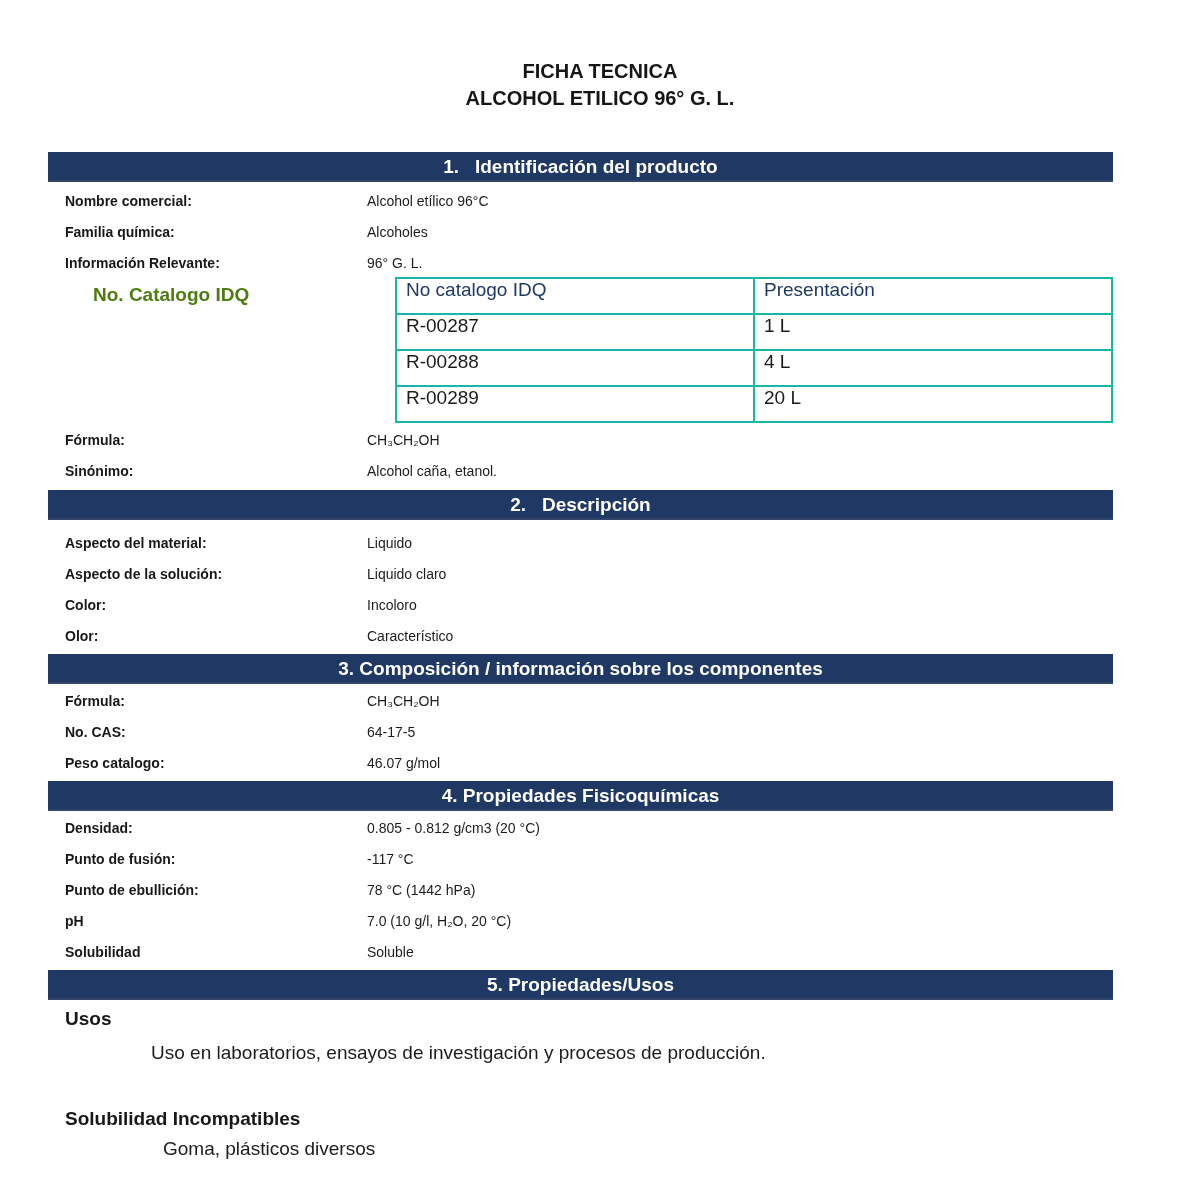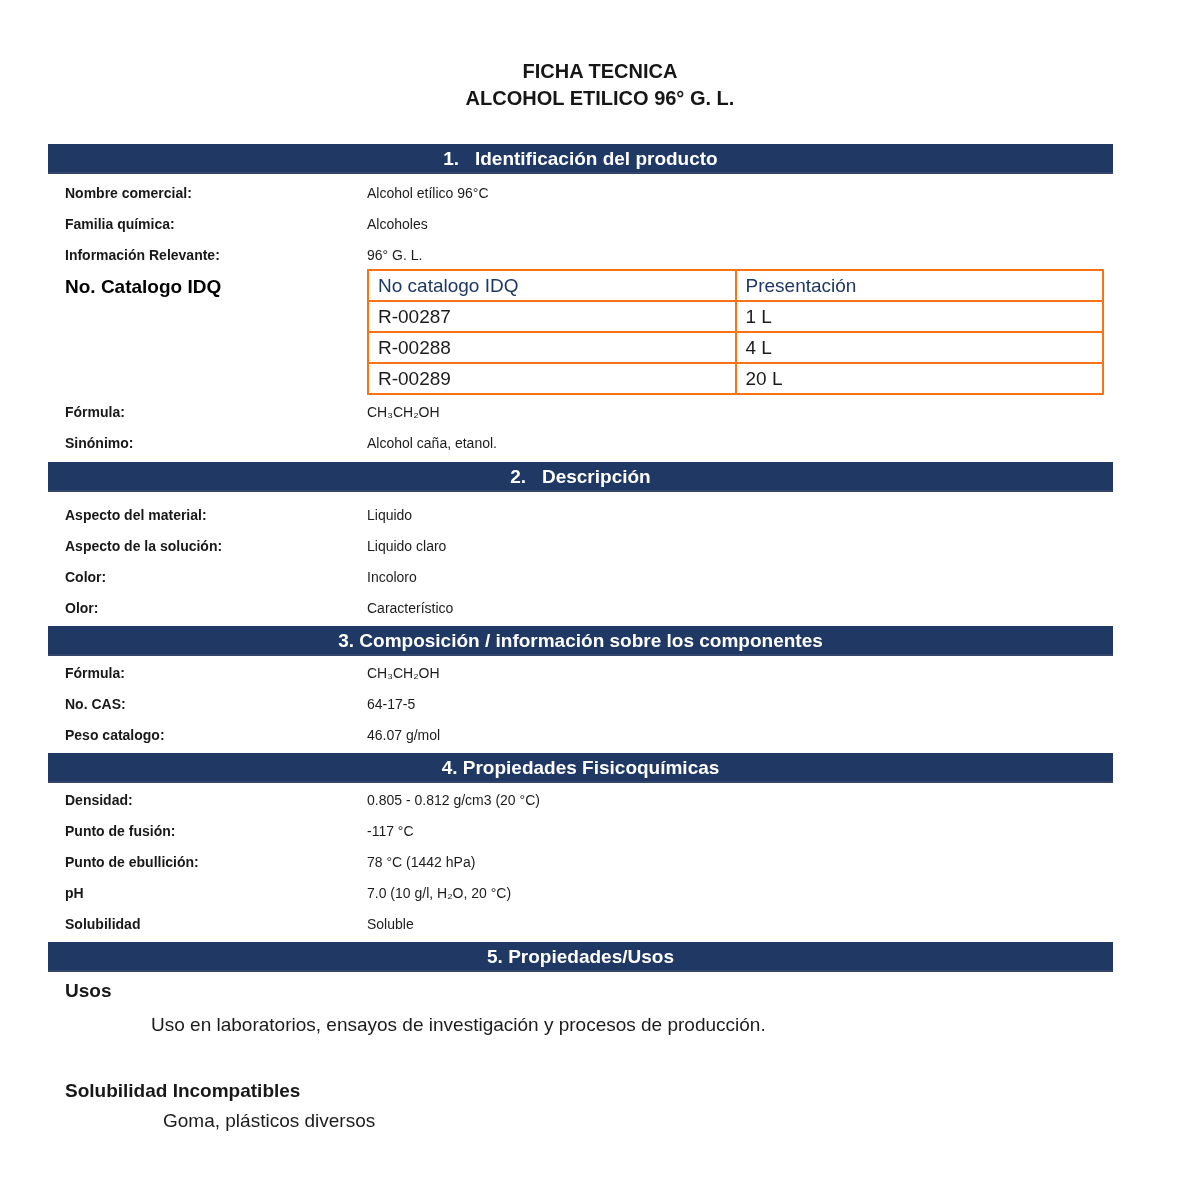--- a/index.html
+++ b/index.html
@@ -9,56 +9,56 @@
     font-family:"Liberation Sans", sans-serif;
     color:#1c1c1c;
     position:relative;
     overflow:hidden;
   }
   .page { position:relative; width:1200px; height:1200px; }
 
   .titles { padding-top:58px; text-align:center; }
   .title-line { font-size:20px; font-weight:bold; line-height:27px; color:#161616; }
 
-  .content { position:absolute; left:48px; top:144px; width:1065px; }
+  .content { position:absolute; left:48px; top:152px; width:1065px; }
 
   .bar {
     background:#1F3864;
     color:#ffffff;
     font-weight:bold;
     font-size:19px;
     height:30px;
     line-height:30px;
     text-align:center;
     white-space:pre-wrap;
     border-bottom:2px solid #33456b;
   }
 
   .rows { margin-top:4px; }
   .row { display:flex; height:31px; line-height:31px; font-size:14px; padding-left:17px; }
   .row .lbl { font-weight:bold; width:302px; flex-shrink:0; color:#181818; }
   .row .val { color:#1c1c1c; }
   .val-accent { color:#1F3864; }
 
   .catalog-row { display:flex; padding-left:17px; align-items:flex-start; }
-  .catalog-row .lbl { font-weight:bold; width:302px; flex-shrink:0; font-size:19px; line-height:31px; color:#000000; }
+  .catalog-row .lbl { font-weight:bold; width:302px; flex-shrink:0; font-size:19px; line-height:31px; color:#4d7c0f;margin-left:28px; }
 
   table.catalog {
     border-collapse:collapse;
     width:737px;
     table-layout:fixed;
     margin-top:-2px;
   }
   table.catalog td, table.catalog th {
-    border:2px solid #f97316;
+    border:2px solid #14b8a6;
     height:31px;
     font-size:19px;
     font-weight:normal;
     text-align:left;
-    padding:0 0 0 9px;
+    padding:0 0 12px 9px;
     vertical-align:middle;
   }
   table.catalog th { color:#1F3864; }
 
   .gap2 { height:2px; } .gap3 { height:3px; }
 
   .s5-heading { font-weight:bold; font-size:19px; line-height:26px; padding-left:17px; margin-top:6px; color:#181818; }
   .s5-text1 { font-size:19px; line-height:26px; padding-left:103px; margin-top:8px; }
   .s5-heading2 { font-weight:bold; font-size:19px; line-height:26px; padding-left:17px; margin-top:40px; color:#181818; }
   .s5-text2 { font-size:19px; line-height:26px; padding-left:115px; margin-top:4px; }

